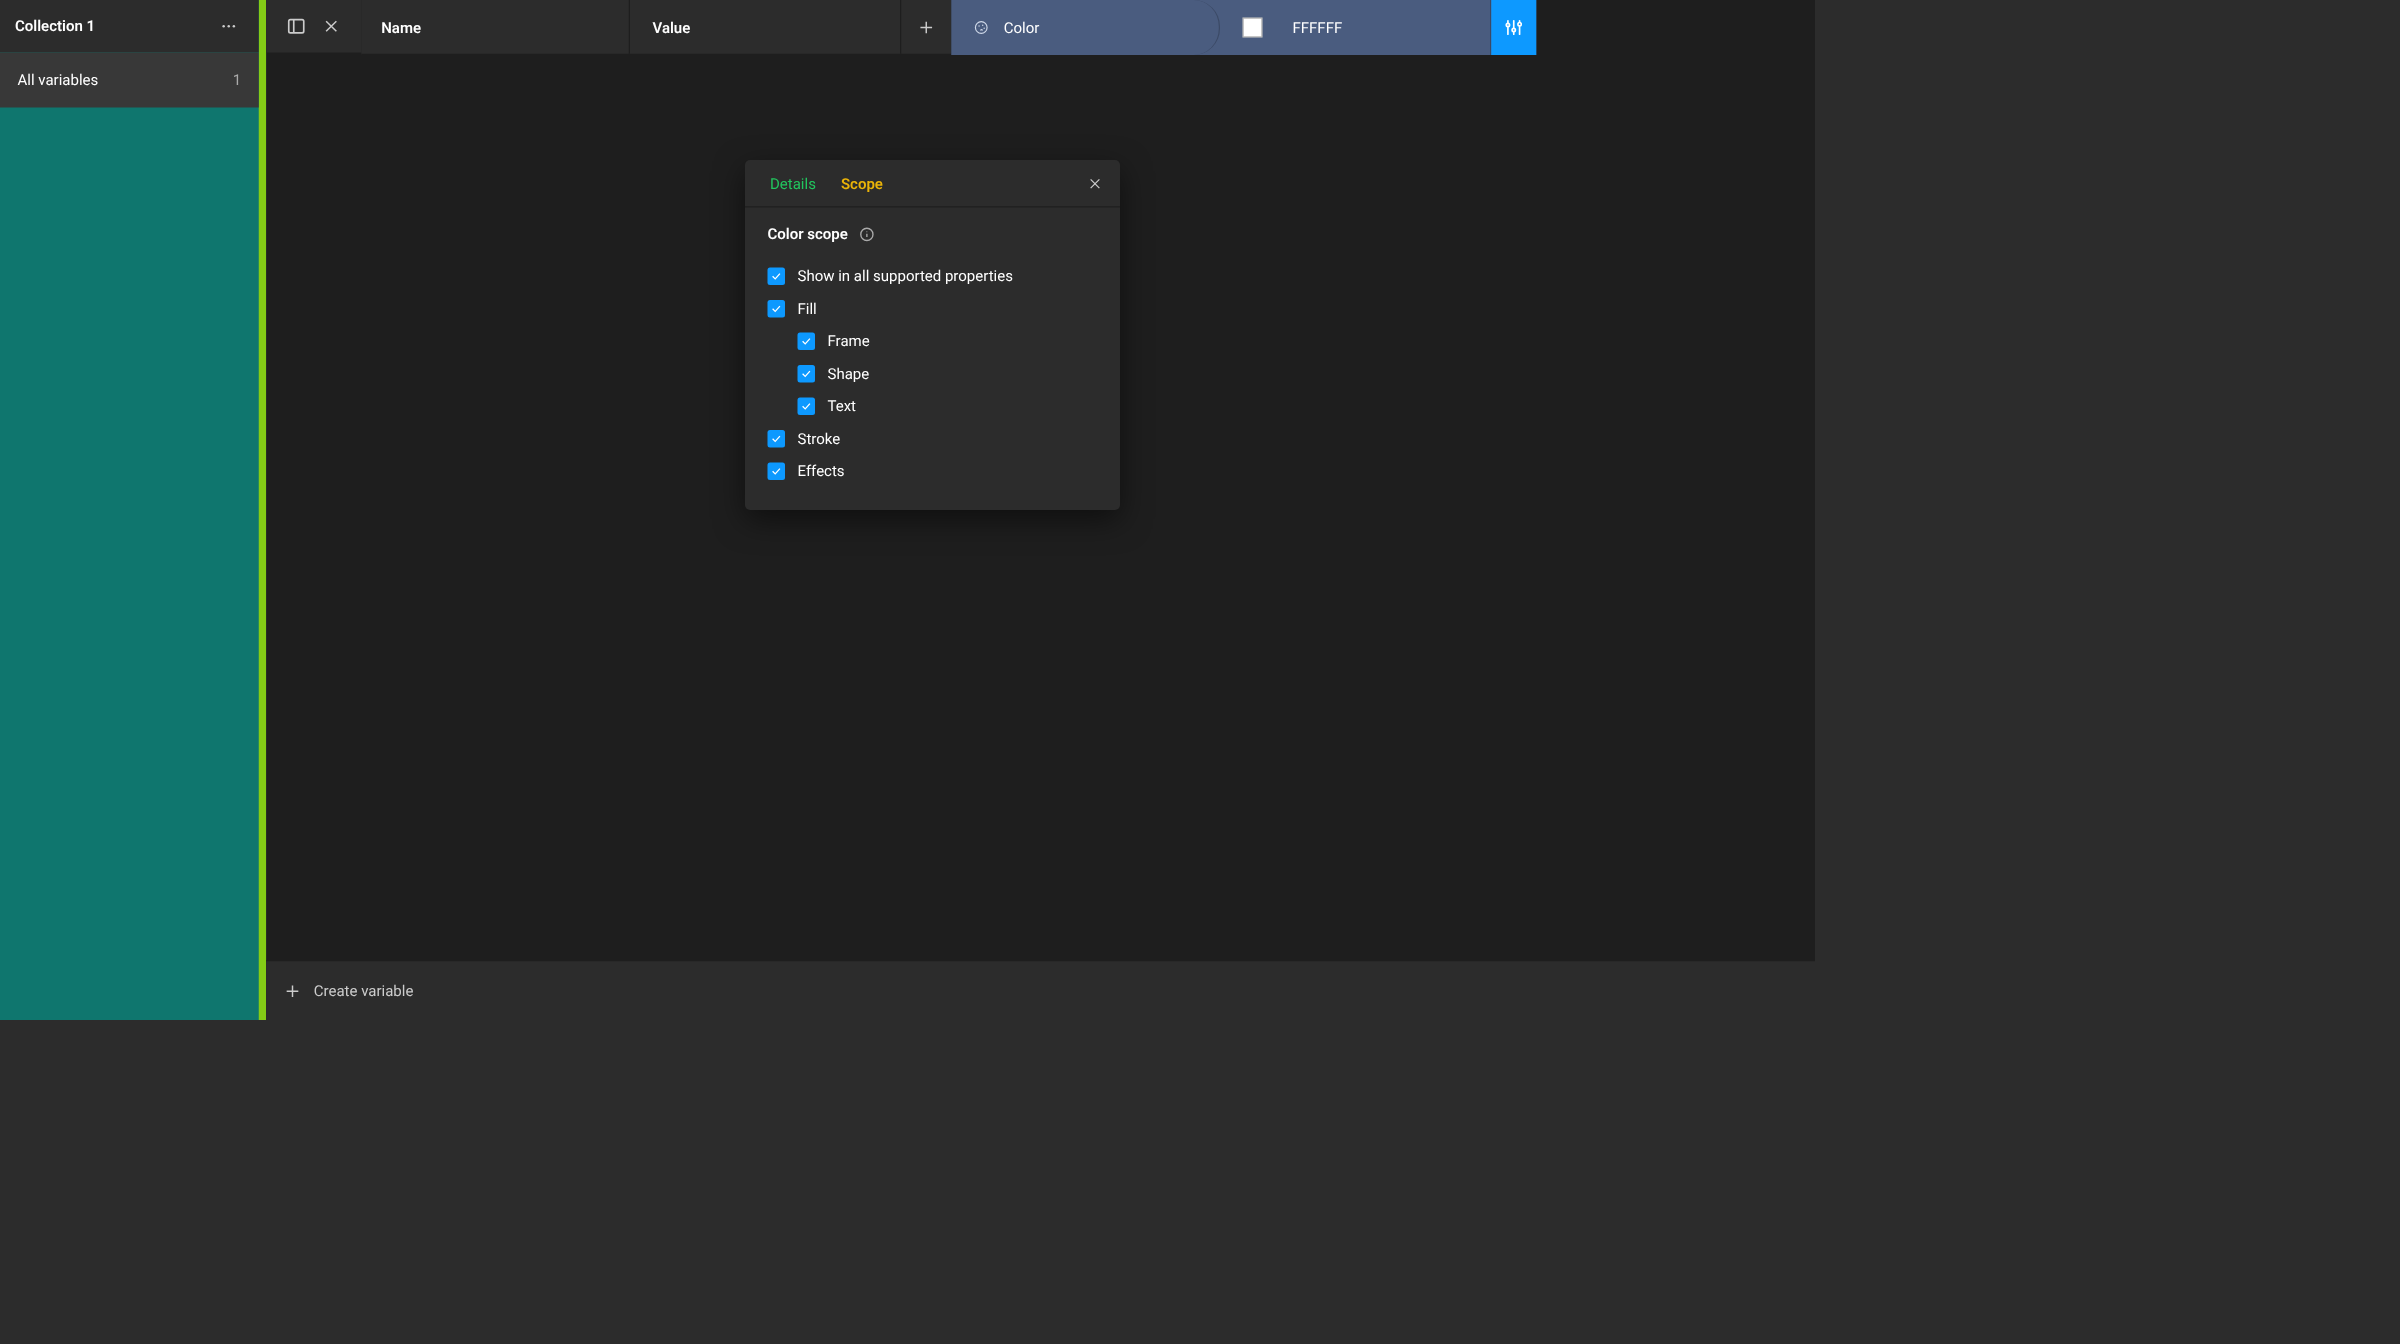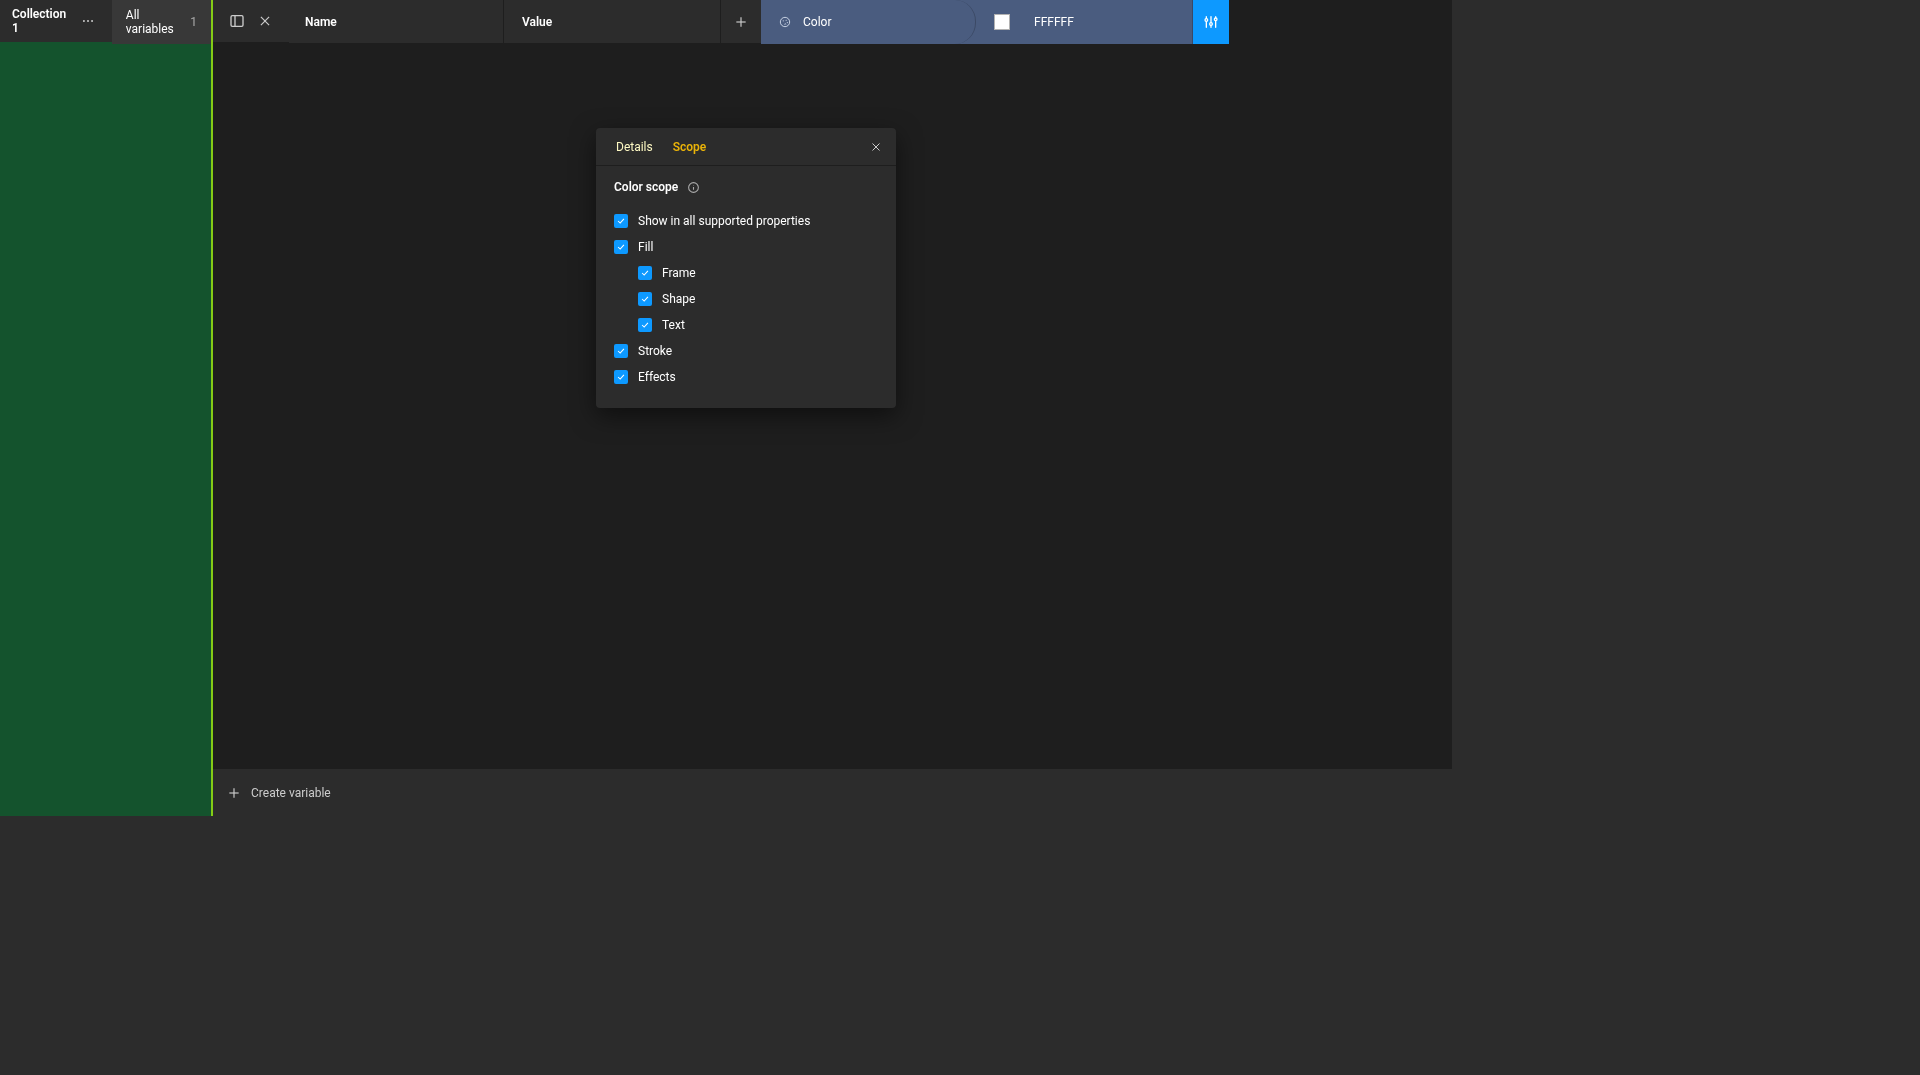--- a/index.html
+++ b/index.html
@@ -11,23 +11,24 @@
     background: #2c2c2c;
     display: flex;
     width: 1452px;
     height: 816px;
     overflow: hidden;
   }
 
   
   .sidebar {
     width: 213px;
-    background: #14532d;
-    display: flex;
-    border-right: 2px solid #84cc16;
+    background: #0f766e;
+    display: flex;
+    flex-direction: column;
+    border-right: 6px solid #84cc16;
   }
   .sidebar-header {
     height: 42px;
     display: flex;
     align-items: center;
     padding: 0 12px;
     justify-content: space-between;
     background: #2c2c2c;
   }
   .sidebar-header-title {
@@ -177,21 +178,21 @@
     height: 38px;
     display: flex;
     align-items: center;
     padding: 0 8px 0 20px;
     border-bottom: 1px solid #1e1e1e;
     justify-content: space-between;
   }
   .popover-tablist { display:flex; gap: 20px; }
   .popover-tab {
     font-size: 12px;
-    color: #fef9c3;
+    color: #22c55e;
     cursor: pointer;
   }
   .popover-tab.active {
     color: #eab308;
     font-weight: 600;
   }
   .popover-close {
     width: 24px; height: 24px;
     display:flex;align-items:center;justify-content:center;
     color:#ccc; cursor:pointer;

